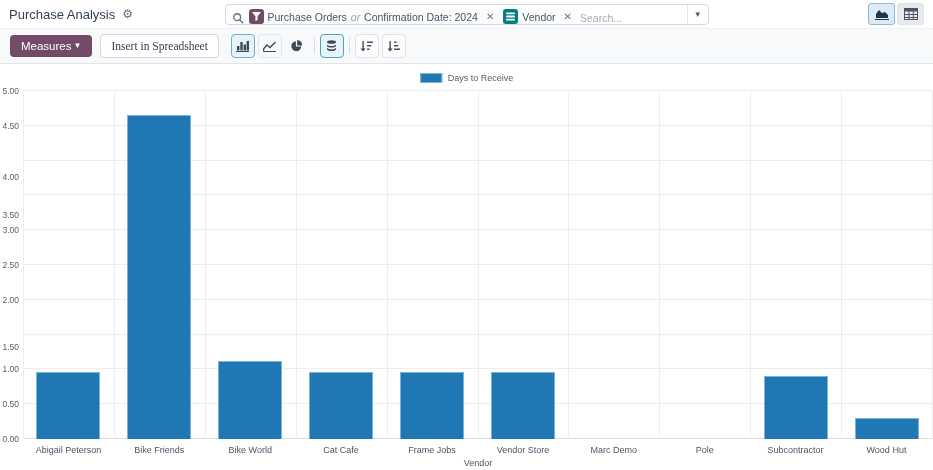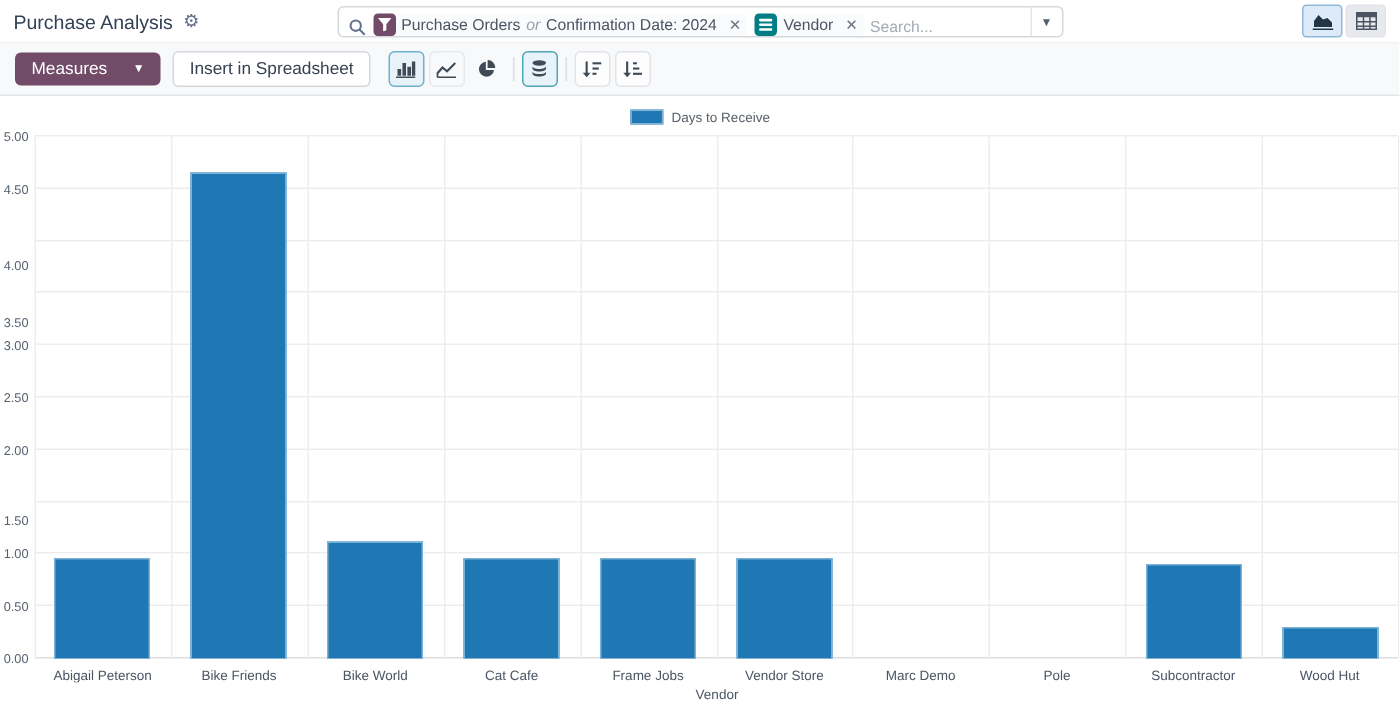--- a/index.html
+++ b/index.html
@@ -32,26 +32,26 @@
 
   .view-switcher { margin-left: auto; display: flex; gap: 2px; }
   .vs-btn { width: 27px; height: 22px; display: flex; align-items: center; justify-content: center;
     border-radius: 3px; border: 1px solid #e0e3e7; background: #e7e9ed; color: #4b5563; cursor: pointer; }
   .vs-btn.selected { background: #dcebf7; border-color: #8db9da; color: #243447; }
   .vs-btn svg { width: 14px; height: 12px; }
 
   
   .control-panel { height: 35px; background: #f8f9fa; border-bottom: 1px solid #e2e5e8;
     display: flex; align-items: center; padding: 0 10px; gap: 8px; }
-  .btn-measures { display: flex; align-items: center; gap: 17px; border: none; cursor: pointer;
+  .btn-measures { display: flex; align-items: center; gap: 2px; border: none; cursor: pointer;
     color: #fff; font-size: 11.5px; padding: 5px 11px; border-radius: 4px;
     font-family: "Liberation Sans", sans-serif; }
   .btn-measures .tri { font-size: 8px; line-height: 1; }
   .btn-insert { background: #fff; border: 1px solid #d4d7db; color: #374151; font-size: 11.5px;
-    padding: 5px 10px; border-radius: 4px; cursor: pointer; font-family: Liberation Sans, sans-serif; }
+    padding: 5px 10px; border-radius: 4px; cursor: pointer; font-family: Liberation Serif, serif; }
   .chart-btns { display: flex; align-items: center; gap: 3px; margin-left: 4px; }
   .cbtn { width: 24px; height: 24px; display: flex; align-items: center; justify-content: center;
     border: 1px solid #e0e3e7; background: #fdfdfd; border-radius: 4px; color: #3f4a57; cursor: pointer; }
   .cbtn svg { width: 13px; height: 12px; }
   .cbtn.selected { background: #e8f2f9; border-color: #6fb0cf; }
   .cp-sep { width: 1px; height: 16px; background: #dadde1; margin: 0 2px; }
 
   
   .chart-region { position: relative; height: 405px; background: #fff; }
   .legend { position: absolute; top: 9px; left: 50%; transform: translateX(-50%);

